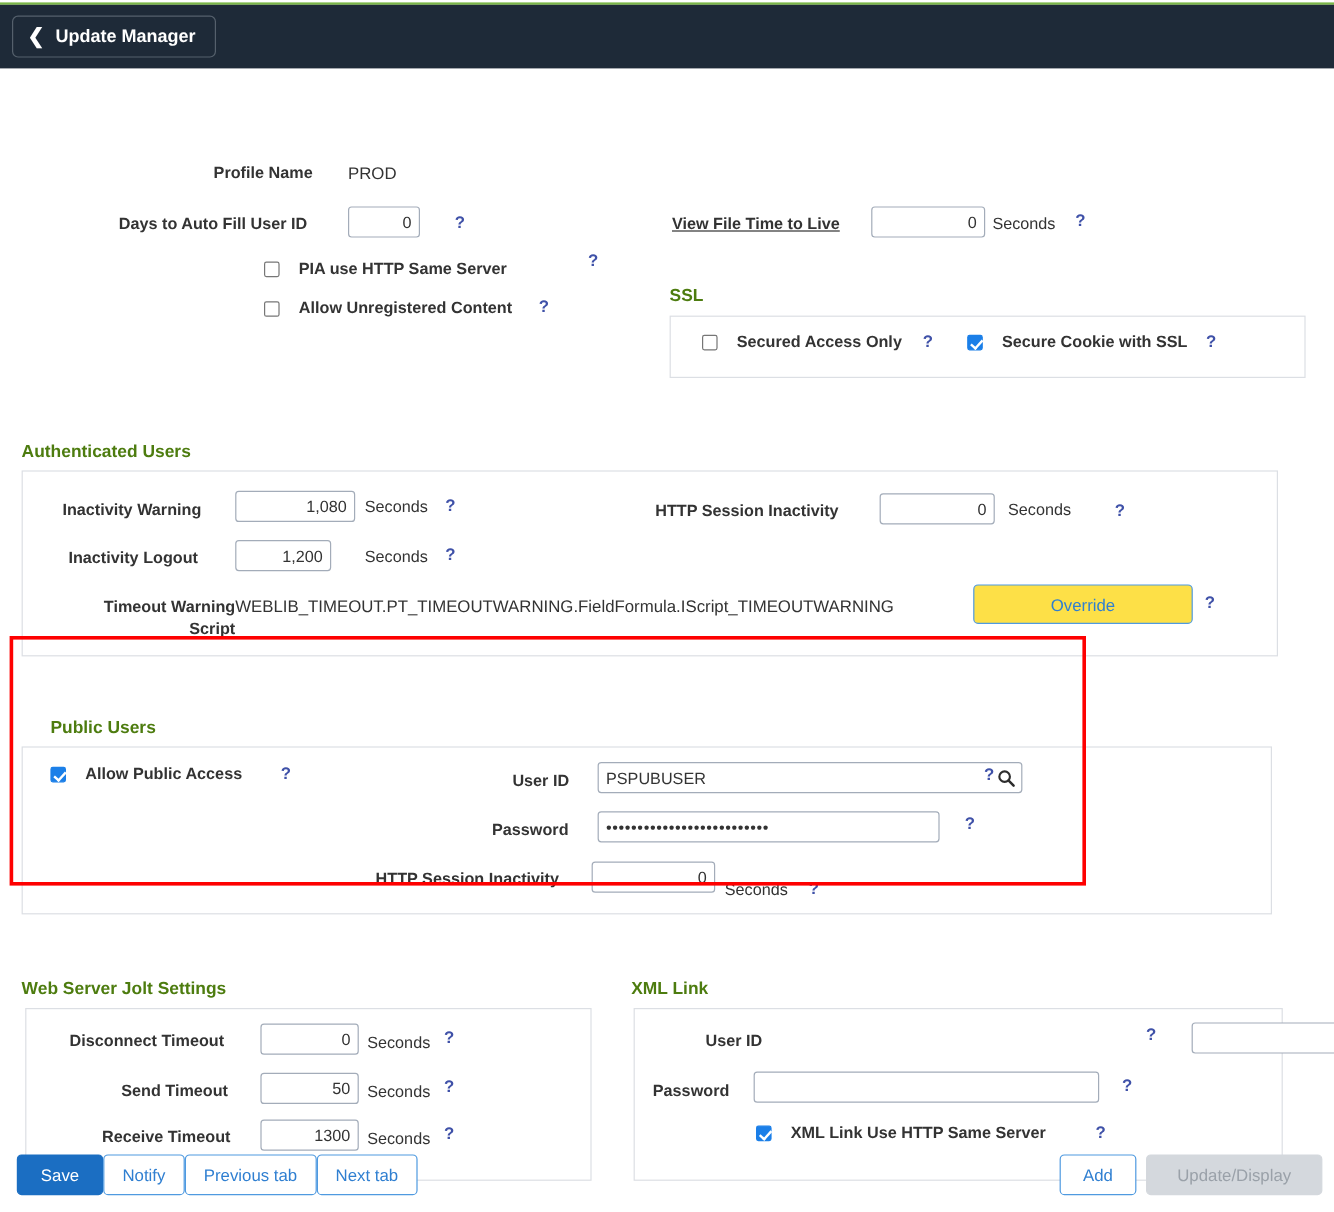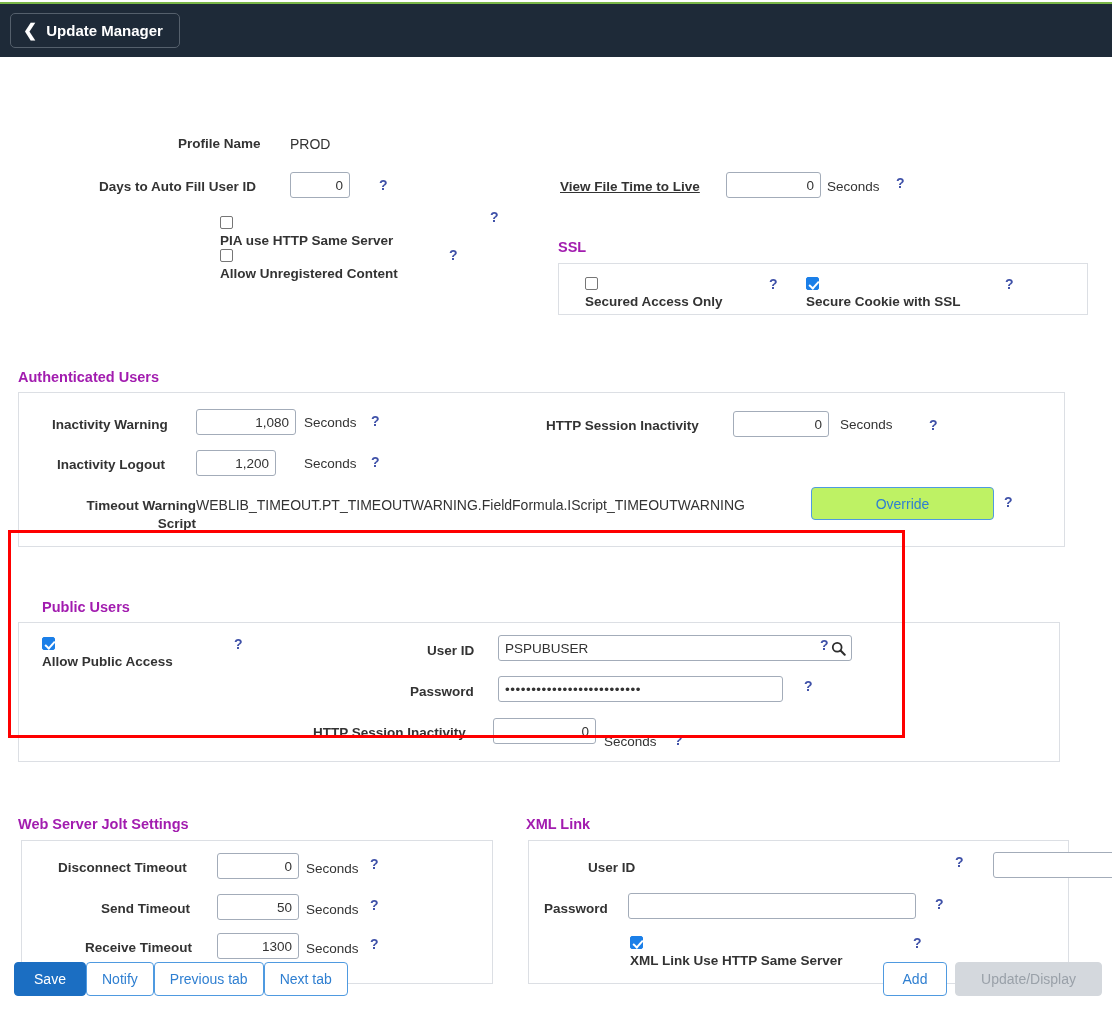--- a/index.html
+++ b/index.html
@@ -126,35 +126,34 @@
     left: 3.5px;
     top: 0.5px;
     width: 4px;
     height: 8px;
     border: solid #ffffff;
     border-width: 0 2px 2px 0;
     transform: rotate(42deg);
   }
   .cb-row {
     display: flex;
-    align-items: flex-start;
-    gap: 4px;
-    flex-direction: column;
+    align-items: flex-end;
+    gap: 16px;
   }
   .cb-row .cbl {
     font-weight: bold;
     font-size: 13.5px;
     color: #333333;
     cursor: pointer;
     white-space: nowrap;
   }
 
   
   .grp-title {
-    color: #a21caf;
+    color: #4d7c0f;
     font-weight: bold;
     font-size: 14.5px;
   }
   .grp-box {
     border: 1px solid #dcdfe4;
     background: #ffffff;
     box-sizing: border-box;
   }
 
   .abs { position: absolute; }
@@ -219,21 +218,21 @@
     border: 1px solid #4f9ae0;
     color: #2f7fd1;
   }
   .btn-disabled {
     background: #d4d8dd;
     border: 1px solid #d4d8dd;
     color: #9aa1a9;
     cursor: default;
   }
   .btn-outline-blue {
-    background: #bef264;
+    background: #fde047;
     border: 1px solid #4f9ae0;
     color: #2f7fd1;
   }
   #footer-left {
     position: absolute;
     left: 14px;
     top: 0;
     display: flex;
   }
   #footer-right {

